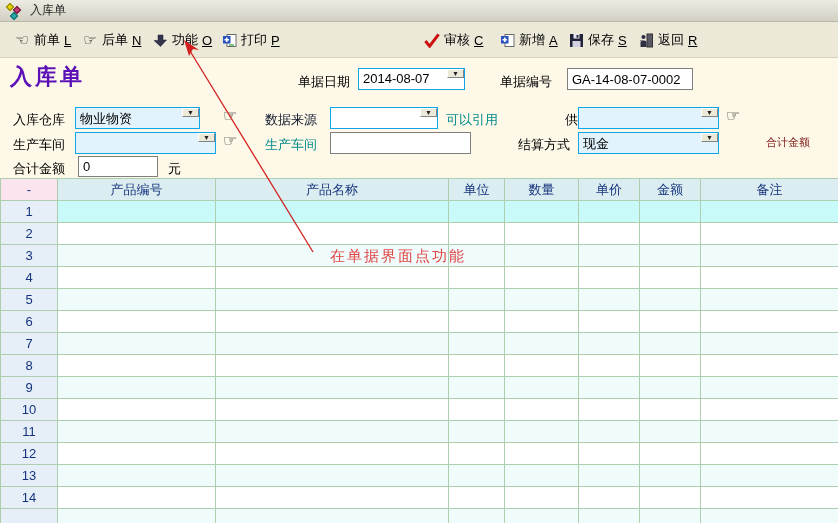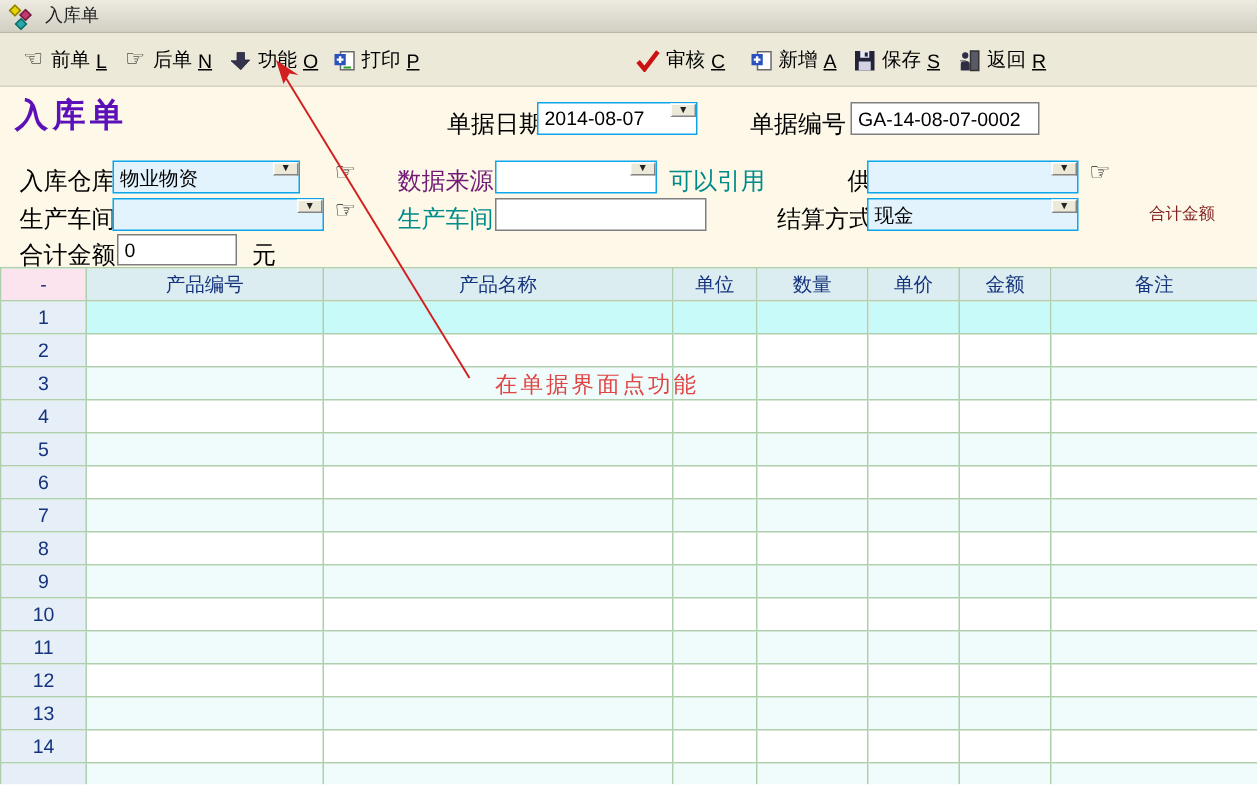--- a/index.html
+++ b/index.html
@@ -21,21 +21,21 @@
   
   .toolbar { position:absolute; top:22px; left:0; width:838px; height:36px;
     background:#ece9d8; border-bottom:1px solid #d6d2c0; }
   .tbtn { position:absolute; top:6px; height:24px; display:flex; align-items:center; gap:4px;
     background:transparent; border:none; font-family:inherit; font-size:13px; color:#000; cursor:default; }
   .tbtn .key { text-decoration:underline; }
   .ico { display:inline-flex; align-items:center; justify-content:center; width:16px; height:16px; }
   .ico.hand { font-size:15px; line-height:16px; }
 
   
-  .flabel { position:absolute; white-space:nowrap; font-size:16px; }
+  .flabel { position:absolute; white-space:nowrap; font-size:13px; }
   .form-title { position:absolute; left:10px; top:62px; font-size:22px; font-weight:bold;
     color:#5c10b8; letter-spacing:3px; }
   .tinput { position:absolute; height:22px; border:1px solid #7f7f7f; background:#fff;
     font-family:inherit; font-size:13px; padding:1px 4px; }
   .combo { position:absolute; height:22px; border:1px solid #0ea5e9; background:#fff;
     display:flex; align-items:flex-start; }
   .combo.blue { background:#e2f3fd; }
   .combo-text { flex:1; padding:2px 4px; font-size:13px; white-space:nowrap; overflow:hidden; }
   .combo-btn { width:17px; background:#ece9d8; border:1px solid;
     border-color:#fff #848484 #848484 #fff; display:flex; align-items:center; justify-content:center;
@@ -162,21 +162,21 @@
   <span class="flabel" style="left:500px; top:73px;">单据编号</span>
   <input class="tinput" style="left: 567px; top: 68px; width: 126px;" value="GA-14-08-07-0002">
 
   <span class="flabel" style="left:13px; top:111px;">入库仓库</span>
   <div class="combo blue" style="left:75px; top:107px; width:125px;">
     <span class="combo-text">物业物资</span>
     <span class="combo-btn">▼</span>
   </div>
   <span class="hand-pick" style="left:223px; top:108px;">☞</span>
 
-  <span class="flabel" style="left:265px; top:111px; color:#701a75;">数据来源</span>
+  <span class="flabel" style="left:265px; top:111px; color:#0f172a;">数据来源</span>
   <div class="combo" style="left:330px; top:107px; width:108px;">
     <span class="combo-text"></span>
     <span class="combo-btn">▼</span>
   </div>
   <span class="flabel" style="left:446px; top:111px; color:#008b8b;">可以引用</span>
 
   <span class="flabel" style="left:521px; top:111px;margin-left:44px;">供应商</span>
   <div class="combo blue" style="left:578px; top:107px; width:141px;">
     <span class="combo-text"></span>
     <span class="combo-btn">▼</span>

